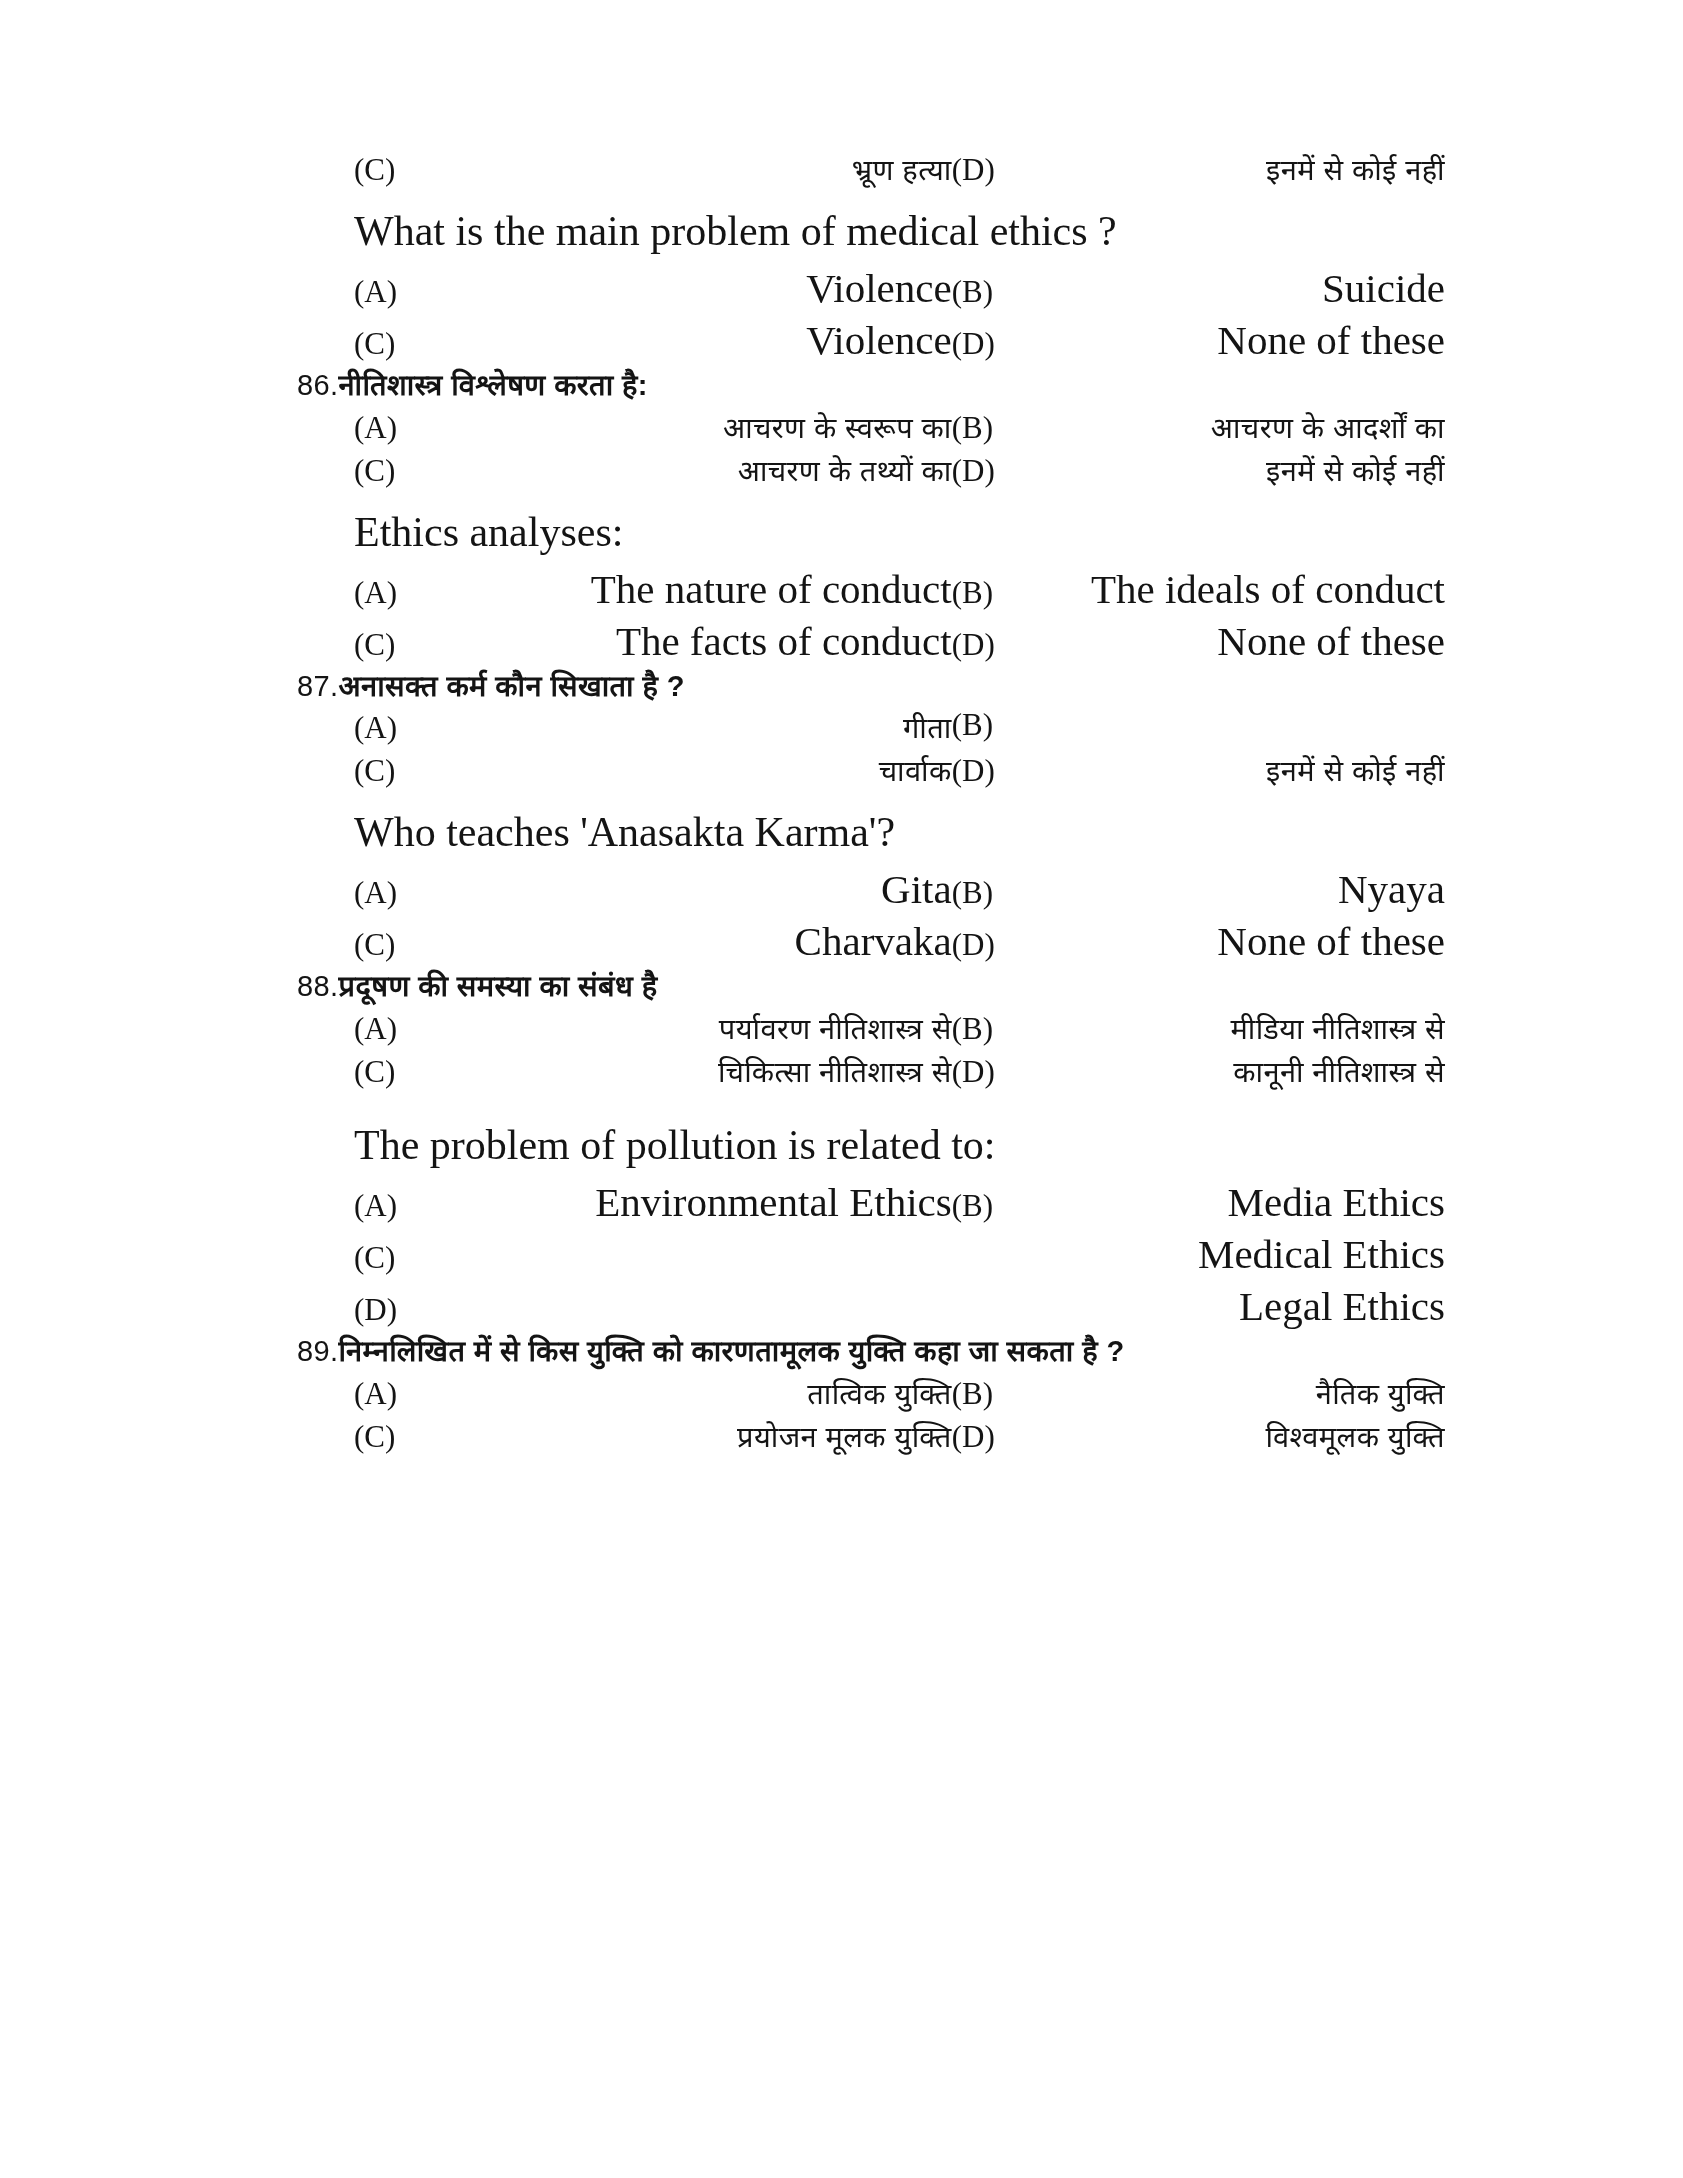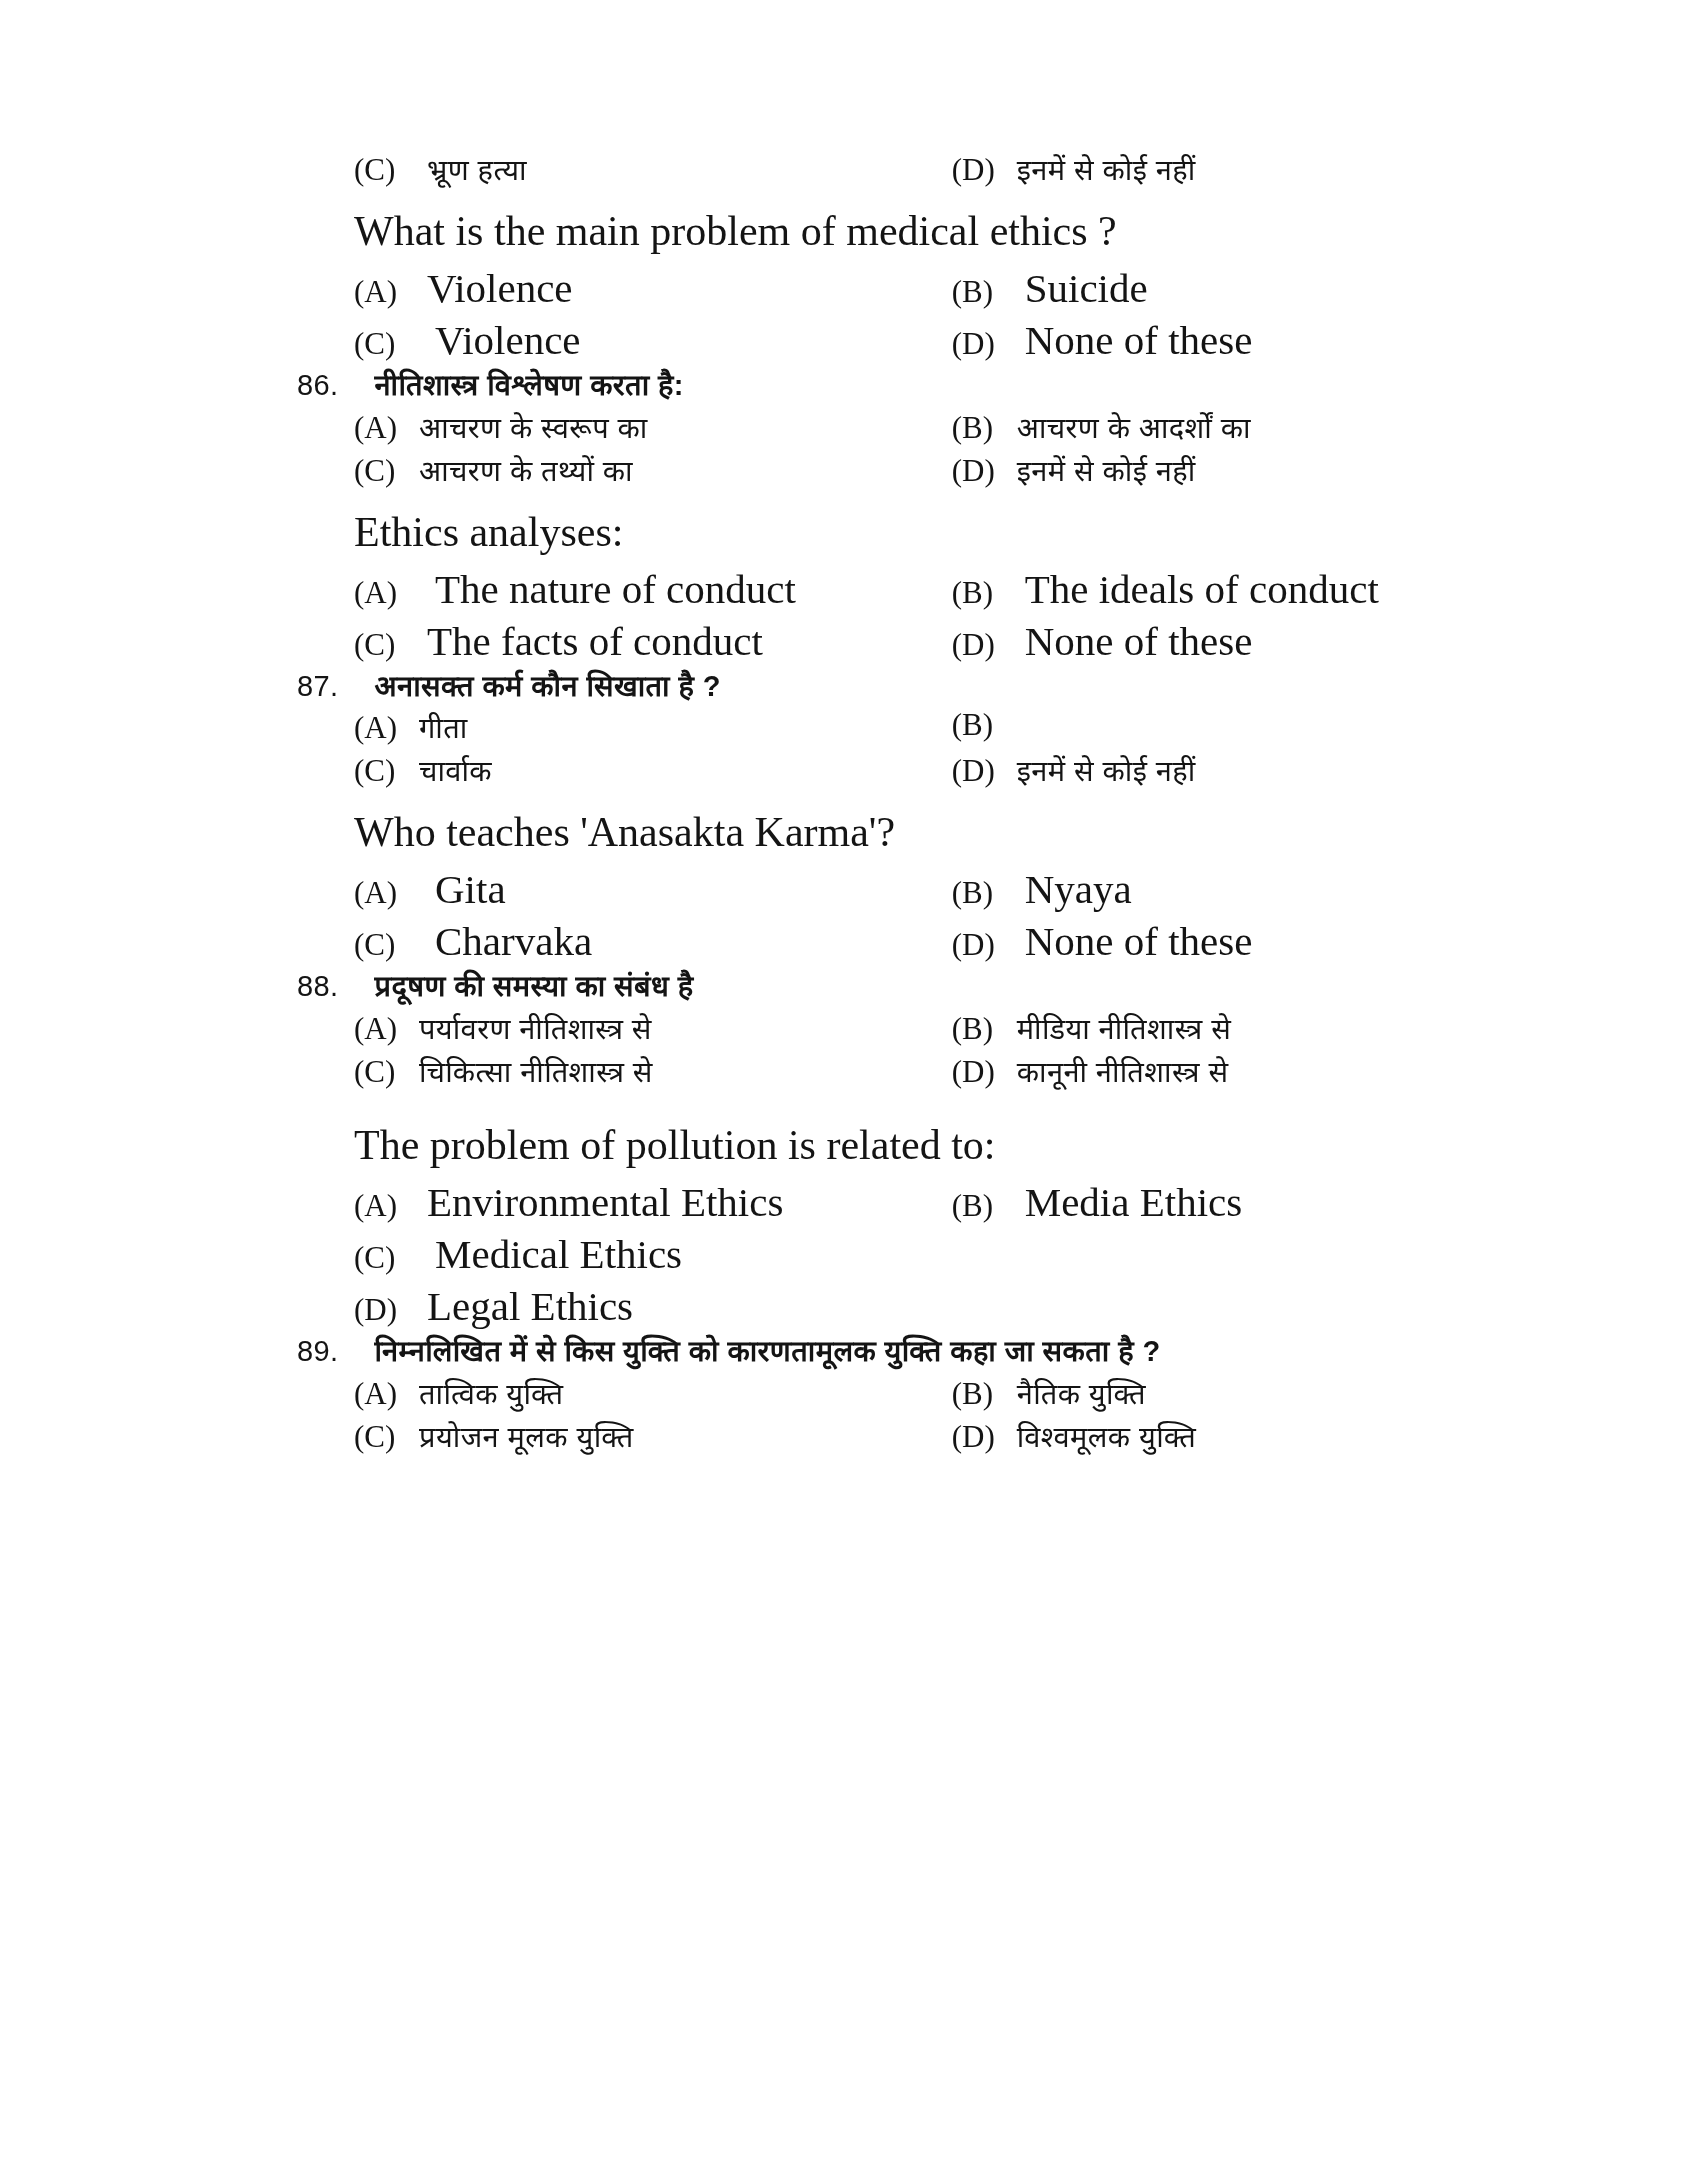--- a/index.html
+++ b/index.html
@@ -61,21 +61,20 @@
     font-size: 31px;
   }
 
   .stem-eng {
     margin: 0 0 10px 57px;
     font-size: 42px;
     line-height: 1.1;
   }
   .stem-hindi-inline {
     margin: 0 0 6px 0;
-    gap: 36px;
   }
 
   
   .opts {
     margin: 0 0 6px 57px;
   }
   .optrow {
     display: flex;
     margin: 0 0 4px 0;
   }
@@ -89,20 +88,21 @@
   .optcell.full  { width: 1148px; }
 
   .optlabel {
     flex: 0 0 auto;
     width: 65px;
     font-family: "Liberation Serif", "DejaVu Serif", serif;
     font-size: 31px;
   }
   .optval {
     flex: 1 1 auto;
+    text-align: right;
   }
   .optval.hindi {
     font-family: "Liberation Sans", "DejaVu Sans", sans-serif;
     font-size: 29px;
     letter-spacing: 0.4px;
   }
   .optval.eng {
     font-family: "Liberation Serif", "DejaVu Serif", serif;
     font-size: 41px;
   }

